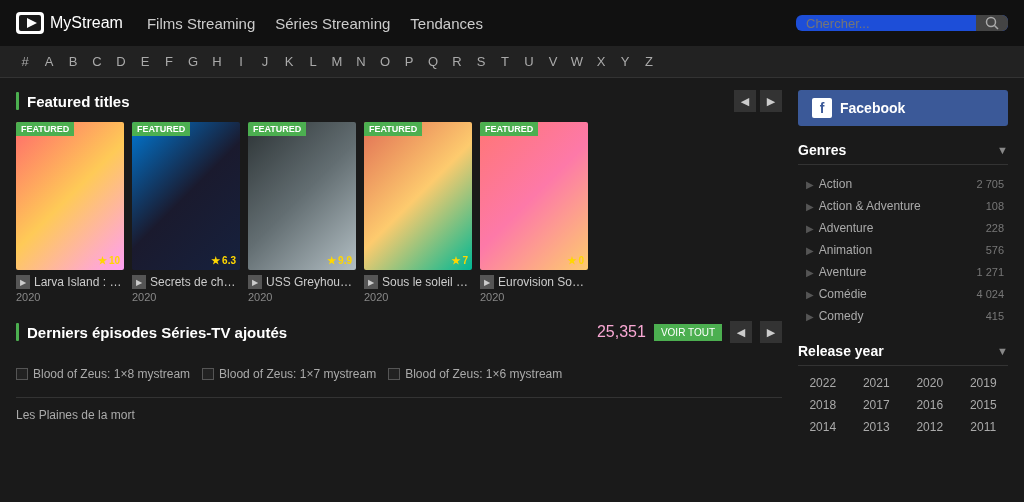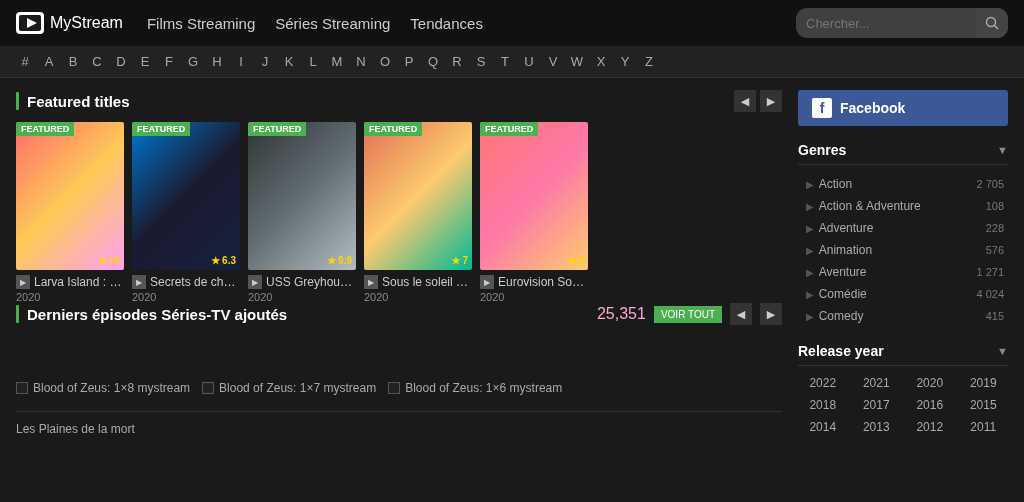--- a/index.html
+++ b/index.html
@@ -44,24 +44,24 @@
     }
     .nav-link {
       color: #ccc;
       font-size: 15px;
       cursor: pointer;
       text-decoration: none;
     }
     .search-box {
       display: flex;
       align-items: center;
-      background: #404040;
-      border-radius: 11px;
+      background: #1d4ed8;
+      border-radius: 6px;
       overflow: hidden;
-      height: 30px;
+      height: 16px;
     }
     .search-input {
       background: transparent;
       border: none;
       color: #ccc;
       padding: 0 10px;
       width: 180px;
       font-size: 13px;
       outline: none;
     }
@@ -141,20 +141,21 @@
       width: 22px; height: 22px;
       cursor: pointer;
       display: flex; align-items: center; justify-content: center;
       font-size: 11px;
     }
 
     
     .featured-grid {
       display: flex;
       gap: 8px;
+      margin-bottom: 18px;
     }
     .movie-card {
       width: 108px;
       flex-shrink: 0;
     }
     .movie-poster {
       width: 108px;
       height: 148px;
       border-radius: 2px;
       position: relative;
@@ -241,21 +242,20 @@
       display: flex;
       gap: 12px;
       margin-bottom: 16px;
     }
     .episode-item {
       display: flex;
       align-items: center;
       gap: 5px;
       color: #aaa;
       font-size: 12px;
-      margin-top: 32px;
     }
     .ep-checkbox {
       width: 12px; height: 12px;
       border: 1px solid #555;
       background: #222;
       flex-shrink: 0;
     }
 
     
     .bottom-titles {

